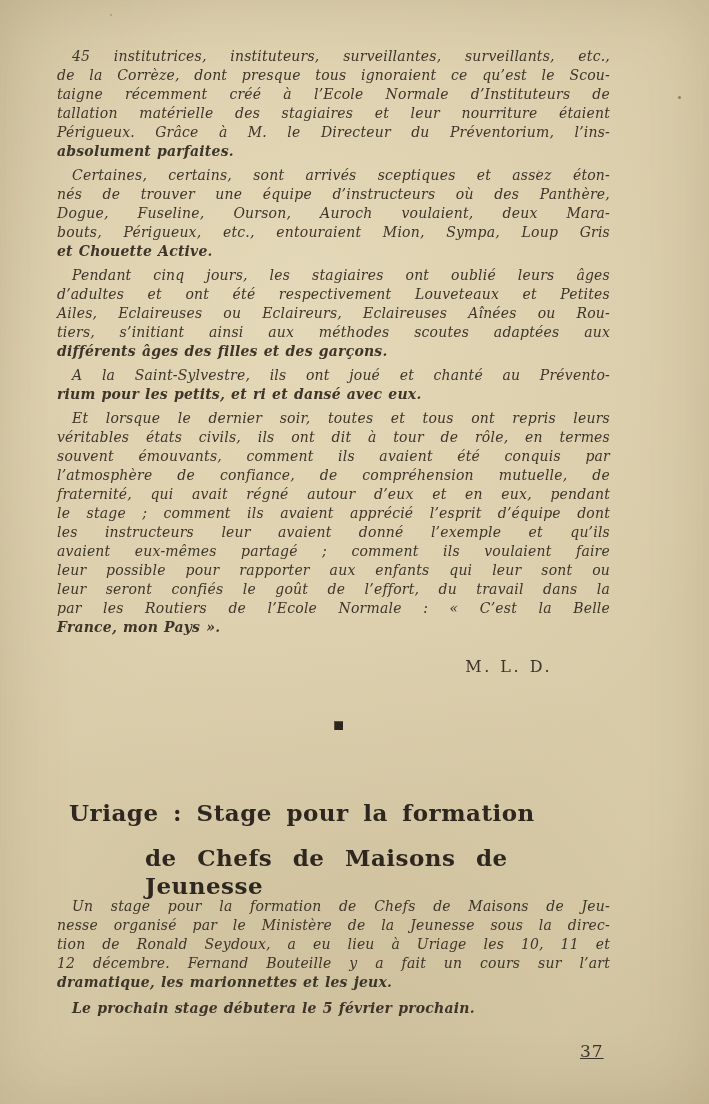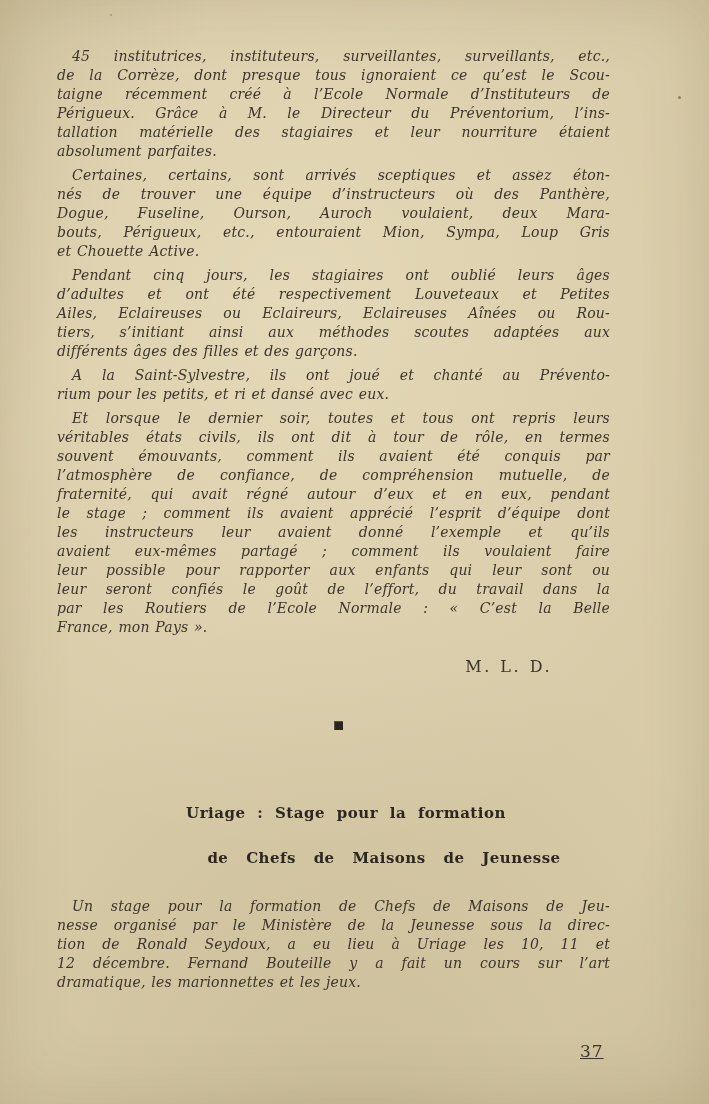--- a/index.html
+++ b/index.html
@@ -32,47 +32,46 @@
   #col1 { top: 47px; }
   #col2 { top: 897px; }
   .paragraph { margin: 0 0 5px 0; }
   #col2 .paragraph { margin-bottom: 7px; }
   .line {
     text-align: justify;
     text-align-last: justify;
     white-space: normal;
   }
   .line.first { text-indent: 15px; }
-  .line.last { text-align-last: left; }
+  .line.last { text-align-last: left; font-weight: bold; }
   .signature {
     margin-top: 20px;
     text-align: right;
     padding-right: 58px;
     font-style: normal;
     font-size: 16px;
     letter-spacing: 2.5px;
   }
   .divider-square {
     position: absolute;
     left: 334px; top: 721px;
     width: 9px; height: 9px;
     background: var(--ornament, #2b251d);
     box-shadow: inset 1px 1px 0 rgba(216,203,168,0.25);
   }
   .heading {
     position: absolute;
-    left: 61px; top: 799px;
+    left: 69px; top: 799px;
     width: 570px;
     font-weight: bold;
-    font-size: 15px;
+    font-size: 23px;
     line-height: 28px;
     letter-spacing: 0.5px;
     word-spacing: 6px;
     color: var(--heading-ink, #2e2720);
-    text-align: center;
   }
   .heading .h-line1 { margin-bottom: 17px; }
   .heading .h-line2 { padding-left: 76px; word-spacing: 12px; }
   .page-number {
     position: absolute;
     left: 580px; top: 1041px;
     font-size: 17px;
     letter-spacing: 1px;
     color: var(--ink, #3e352a);
     text-decoration: underline;
@@ -87,22 +86,22 @@
   .speck.s3 { left: 538px; top: 170px; width: 2px; height: 2px; background: rgba(80,68,48,0.30); }
 </style>
 </head>
 <body style="--paper: #d8cba8; --ink: #3e352a; --heading-ink: #2e2720; --ornament: #2b251d;">
 
 <div id="col1" class="col">
 <div class="paragraph">
       <div class="line first">45 institutrices, instituteurs, surveillantes, surveillants, etc.,</div>
       <div class="line">de la Corrèze, dont presque tous ignoraient ce qu’est le Scou-</div>
       <div class="line">taigne récemment créé à l’Ecole Normale d’Instituteurs de</div>
+      <div class="line">tallation matérielle des stagiaires et leur nourriture étaient</div>
       <div class="line">Périgueux. Grâce à M. le Directeur du Préventorium, l’ins-</div>
-      <div class="line">tallation matérielle des stagiaires et leur nourriture étaient</div>
       <div class="line last">absolument parfaites.</div>
     </div>
     <div class="paragraph">
       <div class="line first">Certaines, certains, sont arrivés sceptiques et assez éton-</div>
       <div class="line">nés de trouver une équipe d’instructeurs où des Panthère,</div>
       <div class="line">Dogue, Fuseline, Ourson, Auroch voulaient, deux Mara-</div>
       <div class="line">bouts, Périgueux, etc., entouraient Mion, Sympa, Loup Gris</div>
       <div class="line last">et Chouette Active.</div>
     </div>
     <div class="paragraph">
@@ -141,19 +140,22 @@
 </div>
 
 <div id="col2" class="col">
 <div class="paragraph">
       <div class="line first">Un stage pour la formation de Chefs de Maisons de Jeu-</div>
       <div class="line">nesse organisé par le Ministère de la Jeunesse sous la direc-</div>
       <div class="line">tion de Ronald Seydoux, a eu lieu à Uriage les 10, 11 et</div>
       <div class="line">12 décembre. Fernand Bouteille y a fait un cours sur l’art</div>
       <div class="line last">dramatique, les marionnettes et les jeux.</div>
     </div>
+    <div class="paragraph">
+      <div class="line first last">Le prochain stage débutera le 5 février prochain.</div>
+    </div>
   </div>
 
 <div class="page-number">37</div>
 
 <div class="speck s1"></div>
 <div class="speck s2"></div>
 <div class="speck s3"></div>
 
 </body></html>

